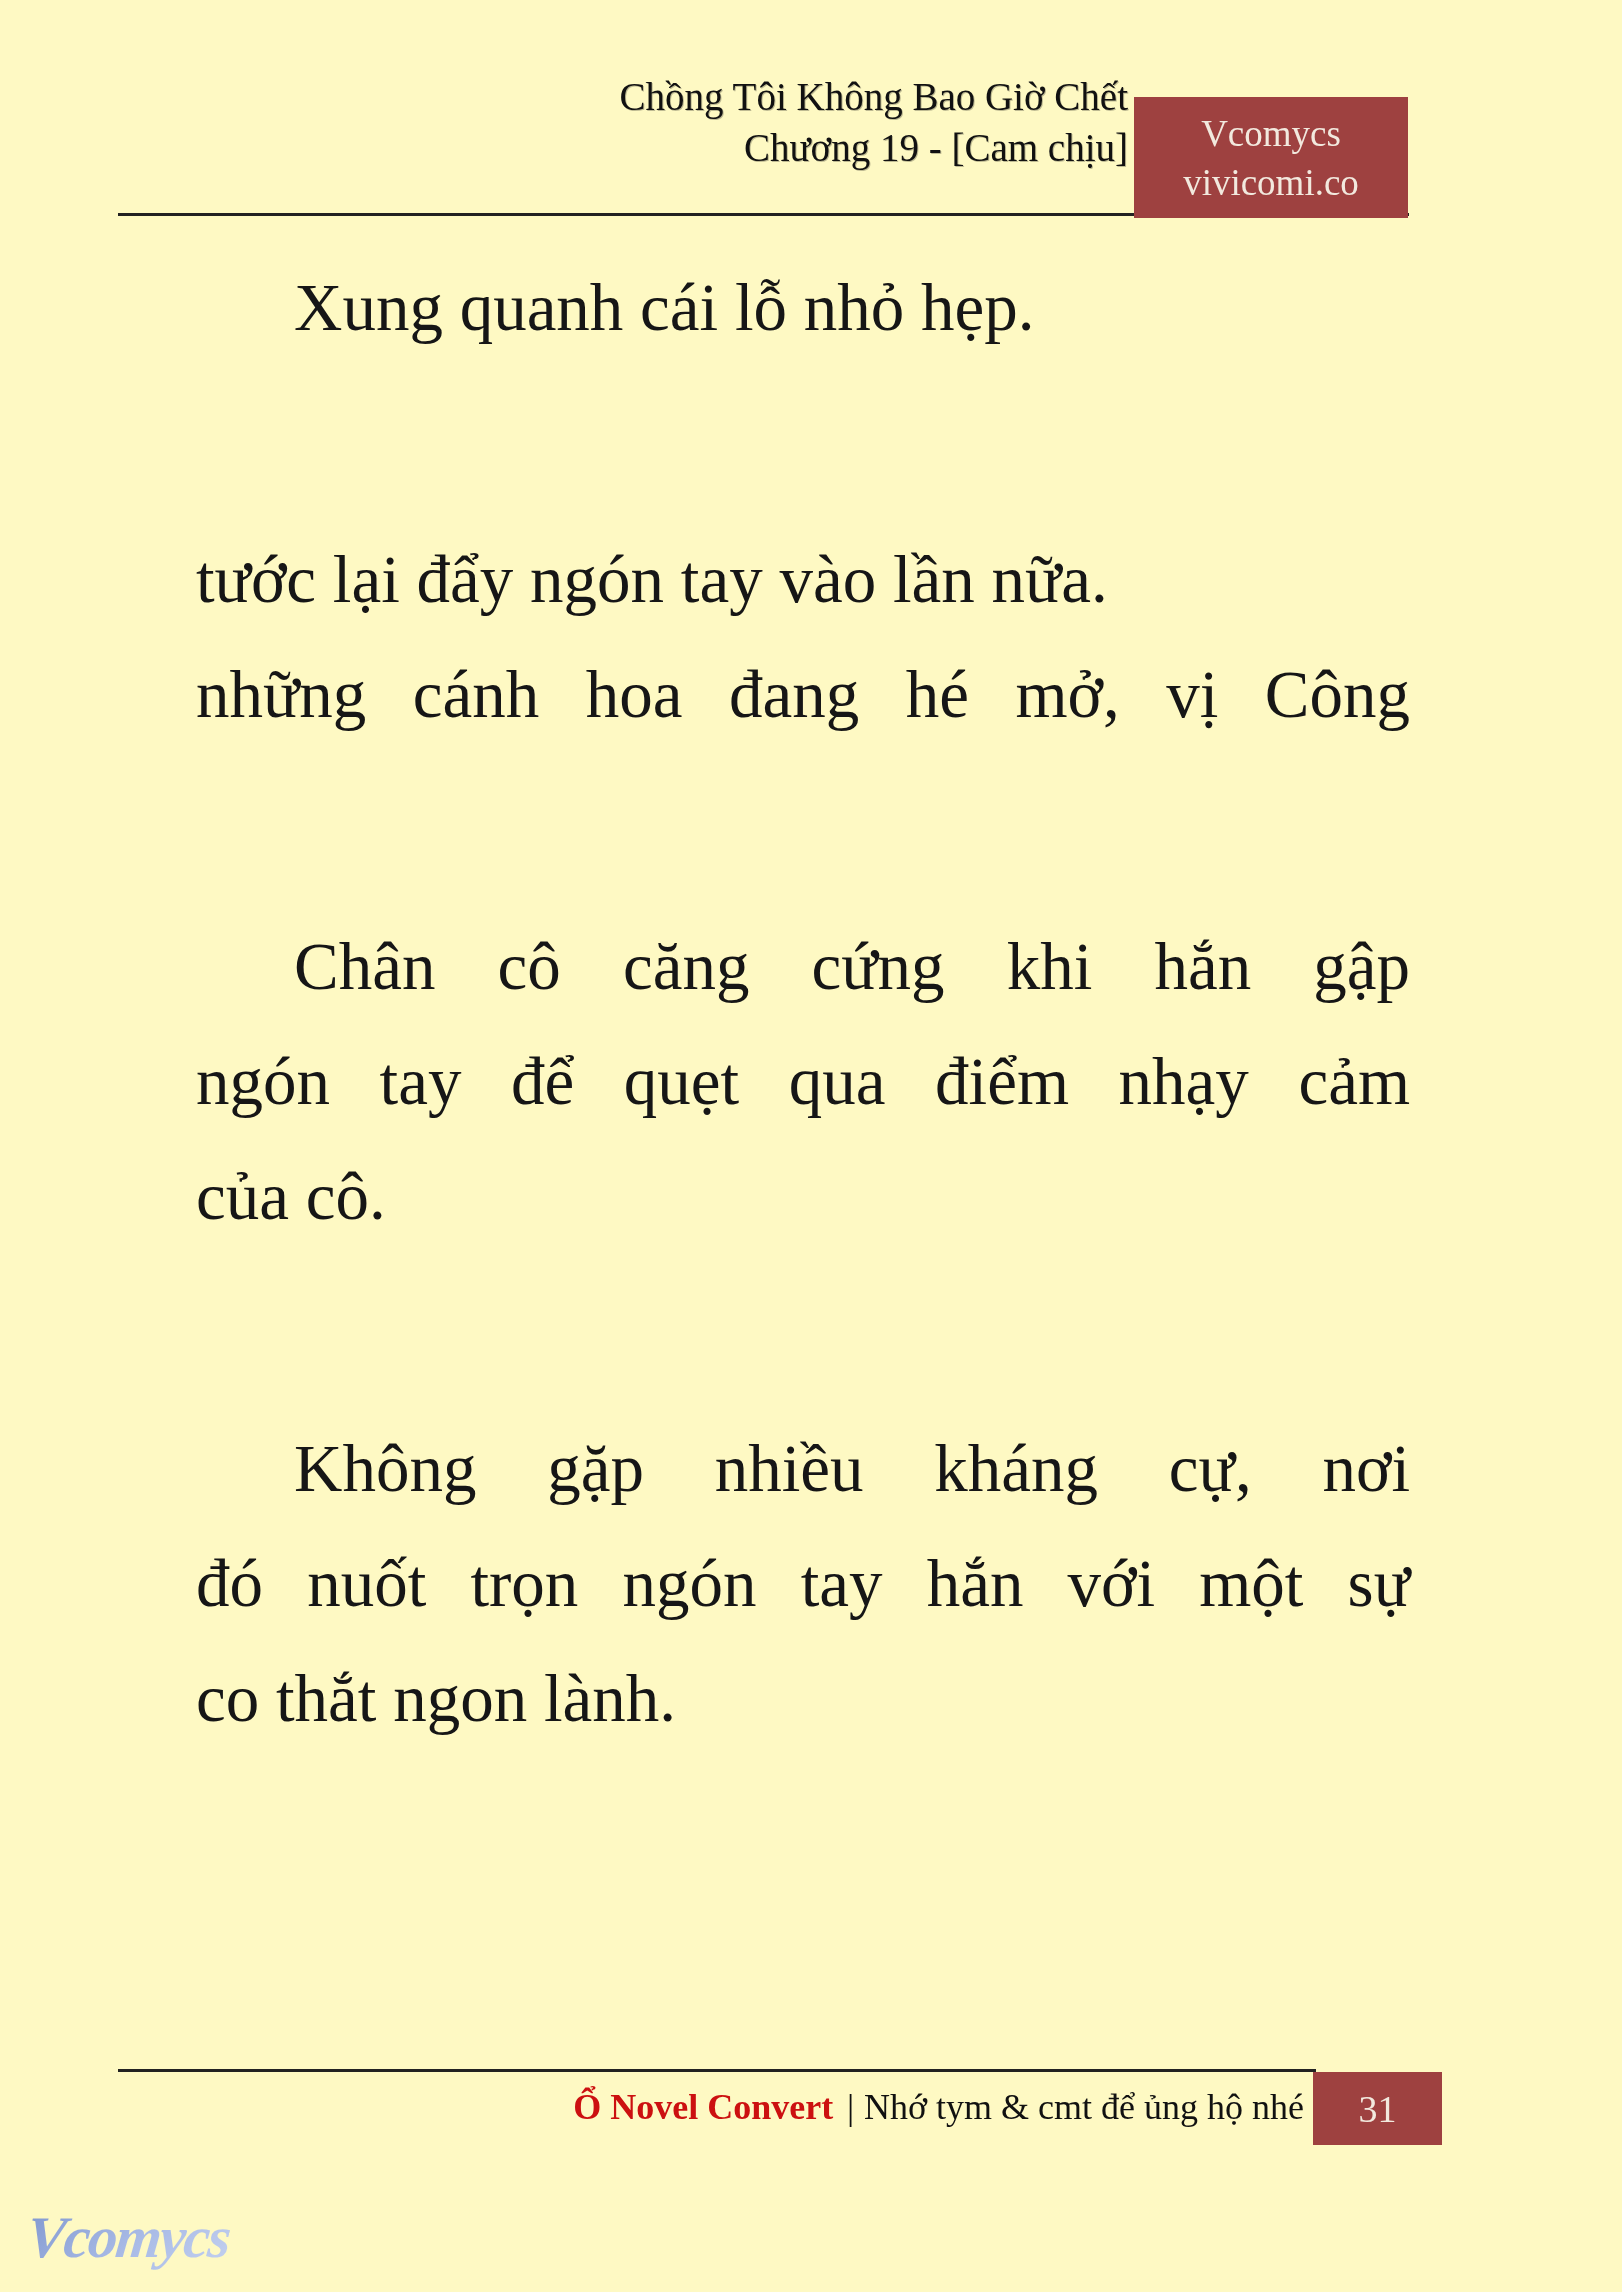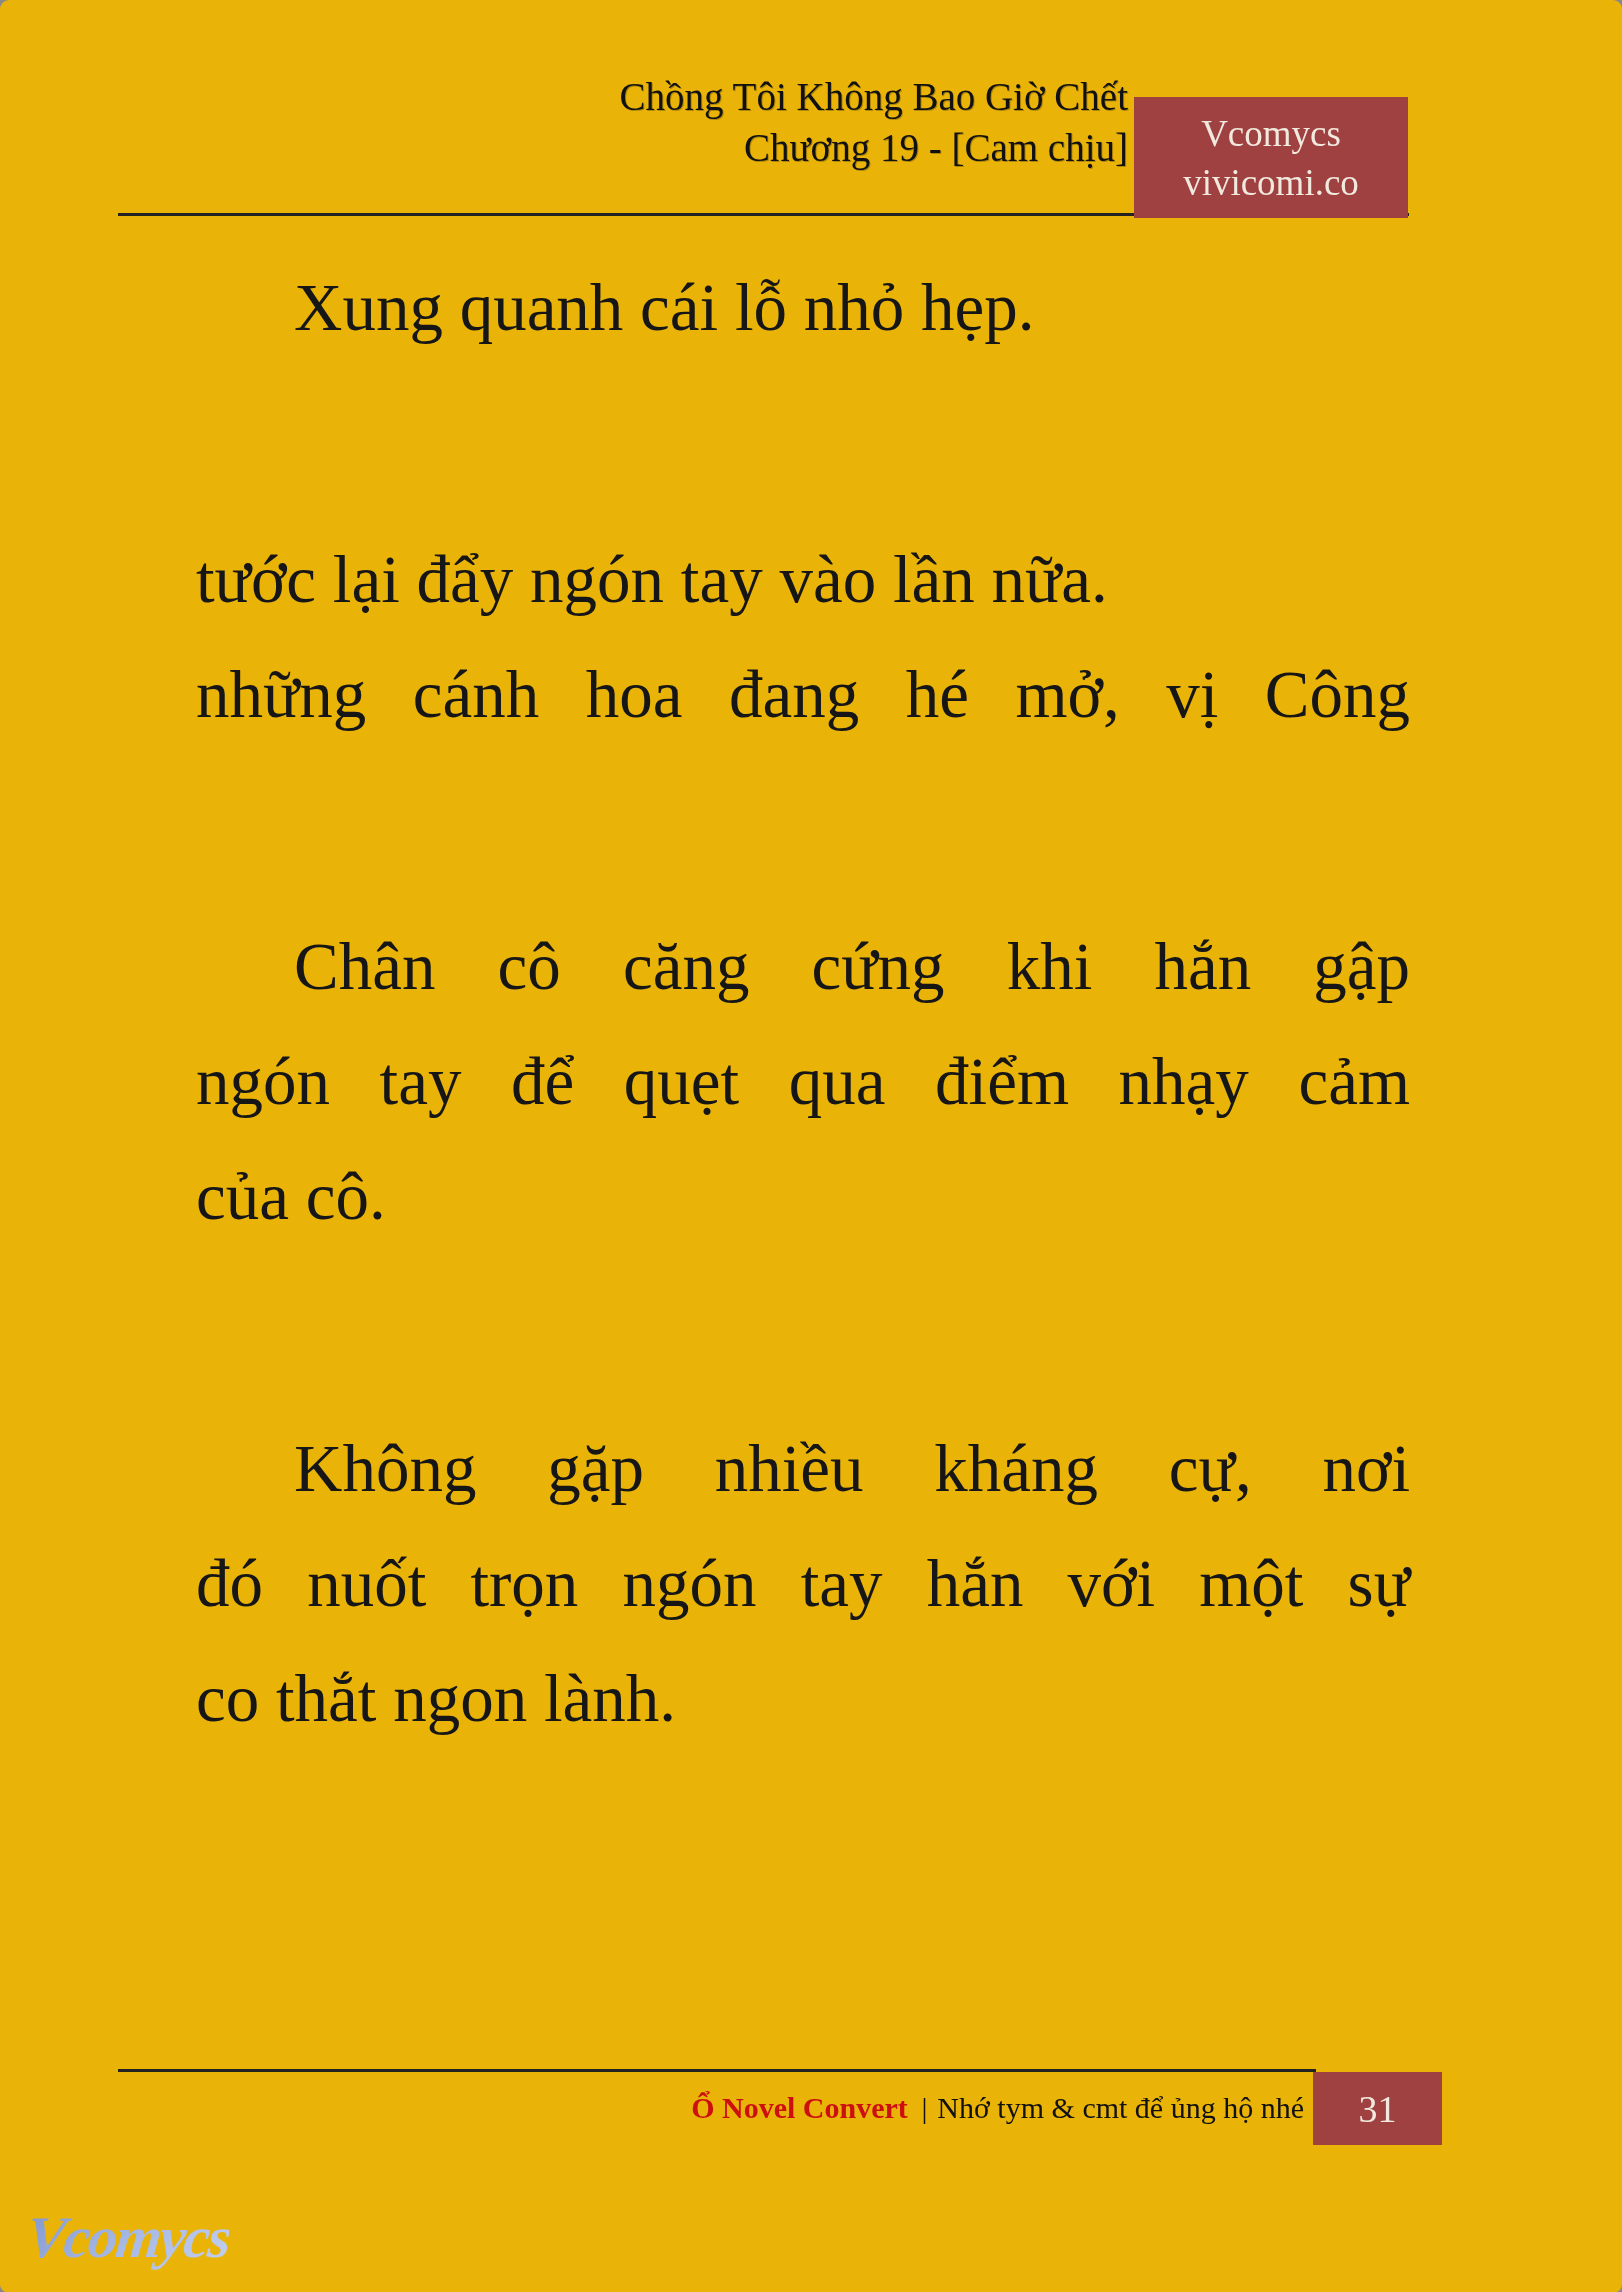--- a/index.html
+++ b/index.html
@@ -1,22 +1,21 @@
 <!DOCTYPE html>
 <html><head>
 <meta charset="utf-8">
 <style>
   html,body { margin:0; padding:0; background:#888; }
   #page {
     position:relative;
     width:1622px; height:2293px;
-    background:#eab308;
+    background:#fef9c3;
     font-family:"Liberation Serif", serif;
     overflow:hidden;
-    border-radius:9px;
   }
 
   
   #header-titles {
     position:absolute; left:118px; top:71px; width:1010px;
     text-align:right; color:#111;
     font-size:39px; line-height:51px;
     text-shadow:1px 1px 0 rgba(0,0,0,0.25);
   }
   #header-rule {
@@ -43,21 +42,21 @@
   .line.first { padding-left:98px; }
   .line.last  { text-align-last:left; }
 
   
   #footer-rule {
     position:absolute; left:118px; top:2069px; width:1198px; height:2.9px;
     background:#222;
   }
   #footer-text {
     position:absolute; left:118px; top:2082px; width:1186px;
-    text-align:right; font-size:30px; line-height:51px; color:#111;
+    text-align:right; font-size:36px; line-height:51px; color:#111;
     white-space:nowrap;
   }
   #footer-brand { font-weight:bold; }
   #footer-sep { font-weight:normal; padding:0 9.8px 0 13.7px; }
   #page-number-box {
     position:absolute; left:1313px; top:2072px; width:129px; height:73px;
     display:flex; align-items:center; justify-content:center;
     font-size:38px;
   }
 

